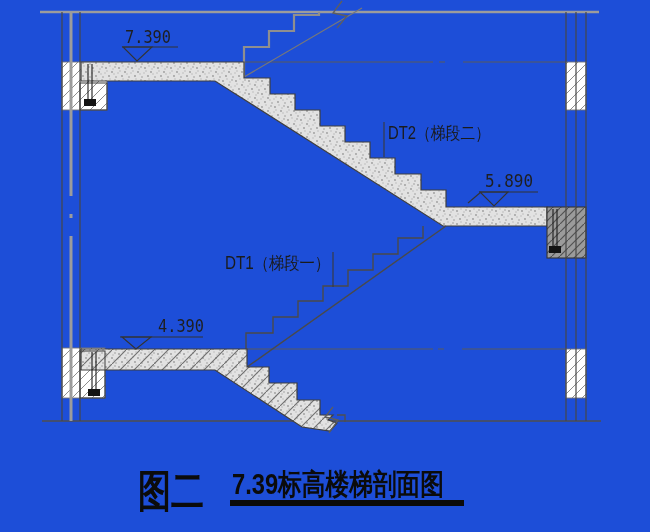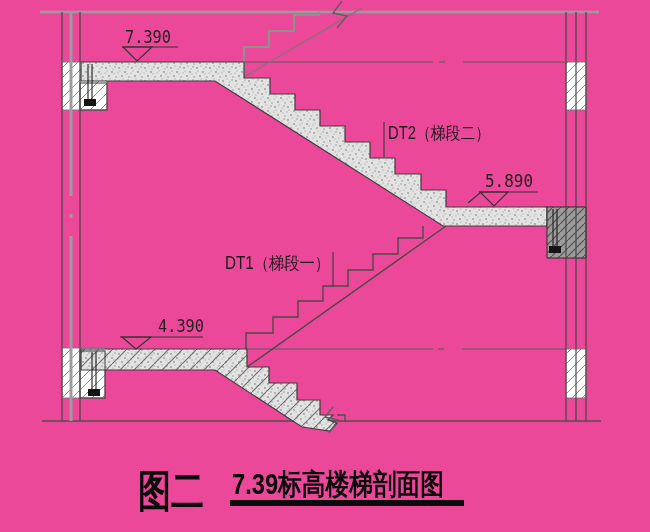--- a/index.html
+++ b/index.html
@@ -1,16 +1,16 @@
 <!DOCTYPE html>
 <html><head>
 <meta charset="utf-8">
 <style>
   html,body{margin:0;padding:0;background:#ffffff;}
-  .page{position:relative;width:650px;height:532px;background:#ec4899;overflow:hidden;
+  .page{position:relative;width:650px;height:532px;background:#1d4ed8;overflow:hidden;
         font-family:"Liberation Sans",sans-serif;}
   svg{display:block;}
   
   .ln-topgray{stroke:#9c9c9c;stroke-width:2.6;fill:none;}
   .ln-ground{stroke:#4f4f4f;stroke-width:1.3;fill:none;}
   .ln-level{stroke:#5a5a5a;stroke-width:1;fill:none;}
   .wall-thin{stroke:#474747;stroke-width:1.2;fill:none;}
   .wall-gray{stroke:#9c9c9c;stroke-width:3;fill:none;}
   .sec-outline{stroke:#3f3f3f;stroke-width:1.2;}
   .dt1-line{stroke:#4a4a4a;stroke-width:1.4;fill:none;}

